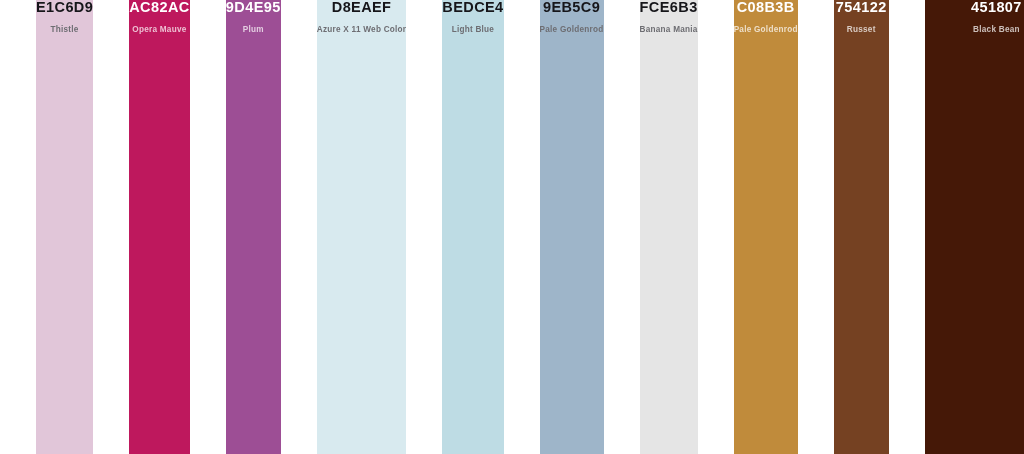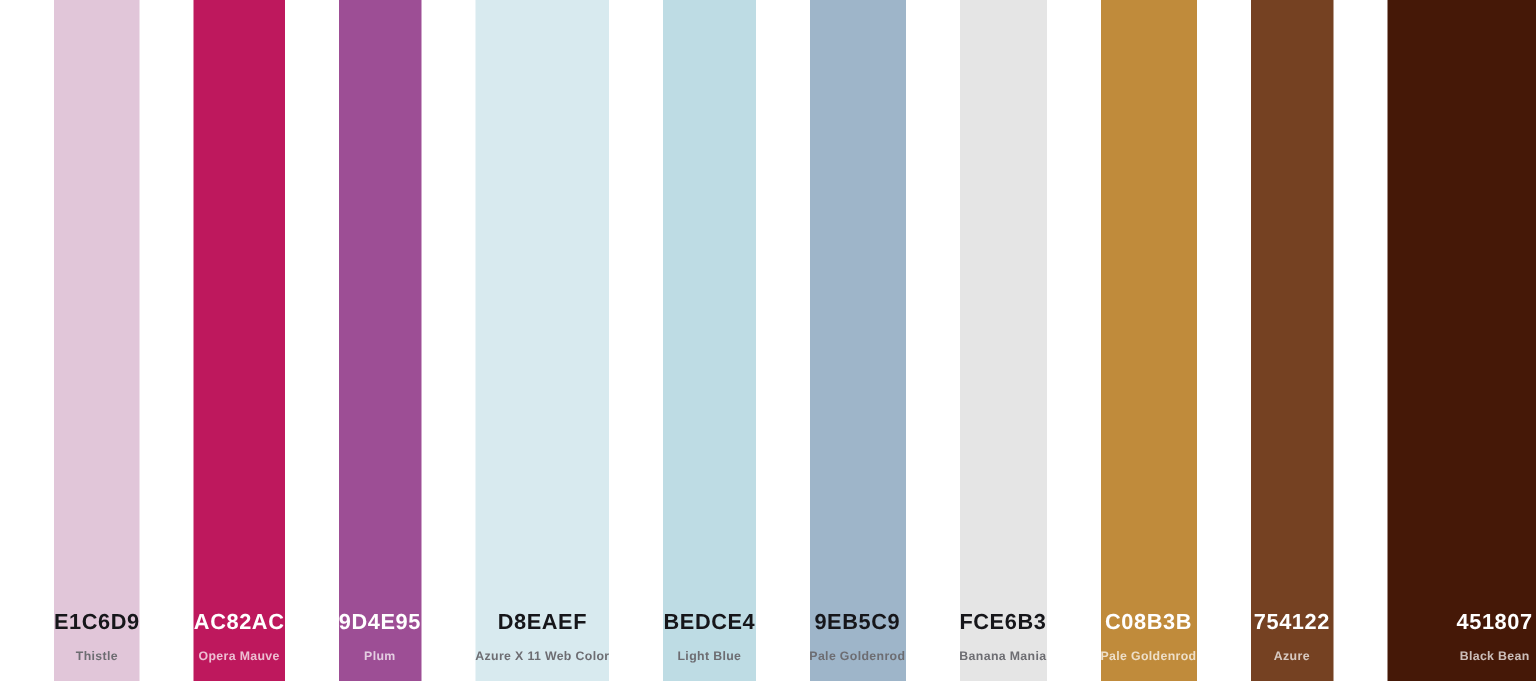--- a/index.html
+++ b/index.html
@@ -19,21 +19,20 @@
     display: flex;
     flex-direction: row;
     overflow: hidden;
   }
   .swatch {
     flex: 1 1 0;
     height: 100%;
     position: relative;
     display: flex;
     flex-direction: column;
-    justify-content: flex-end;
     align-items: center;
     box-sizing: border-box;
     padding-bottom: 12px;
     margin-left: 36px;
   }
   .swatch-hex {
     font-size: 14.5px;
     font-weight: bold;
     letter-spacing: 0.4px;
     line-height: 1;
@@ -87,19 +86,19 @@
     <div class="swatch tone-dark" style="background-color: #e5e5e5;">
       <div class="swatch-hex">FCE6B3</div>
       <div class="swatch-name">Banana Mania</div>
     </div>
     <div class="swatch tone-light" style="background-color: rgb(192, 139, 59);">
       <div class="swatch-hex">C08B3B</div>
       <div class="swatch-name">Pale Goldenrod</div>
     </div>
     <div class="swatch tone-light" style="background-color: rgb(117, 65, 34);">
       <div class="swatch-hex">754122</div>
-      <div class="swatch-name">Azure</div>
+      <div class="swatch-name">Russet</div>
     </div>
     <div class="swatch tone-light" style="background-color: rgb(69, 24, 7); padding-left: 44px;">
       <div class="swatch-hex">451807</div>
       <div class="swatch-name">Black Bean</div>
     </div>
   </div>
 
 </body></html>

